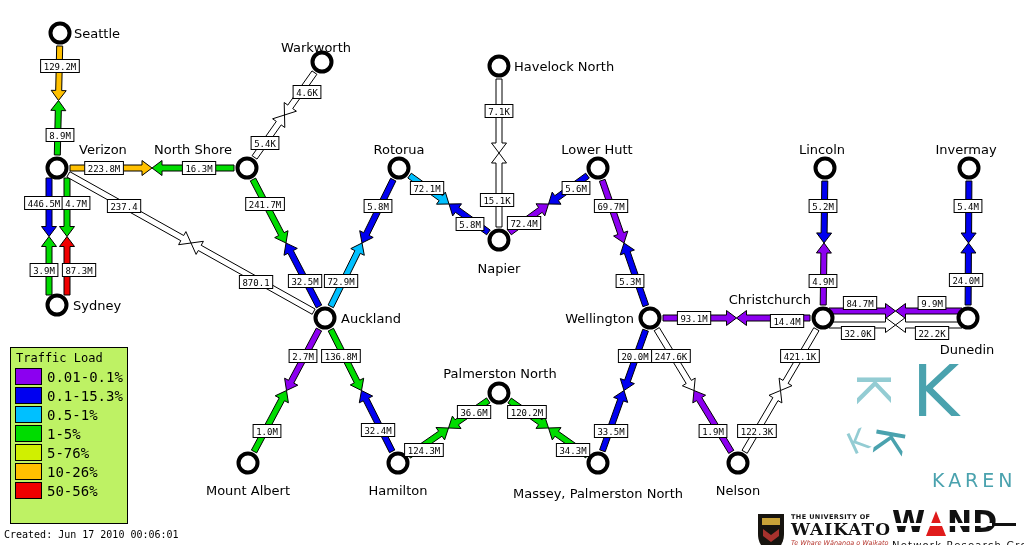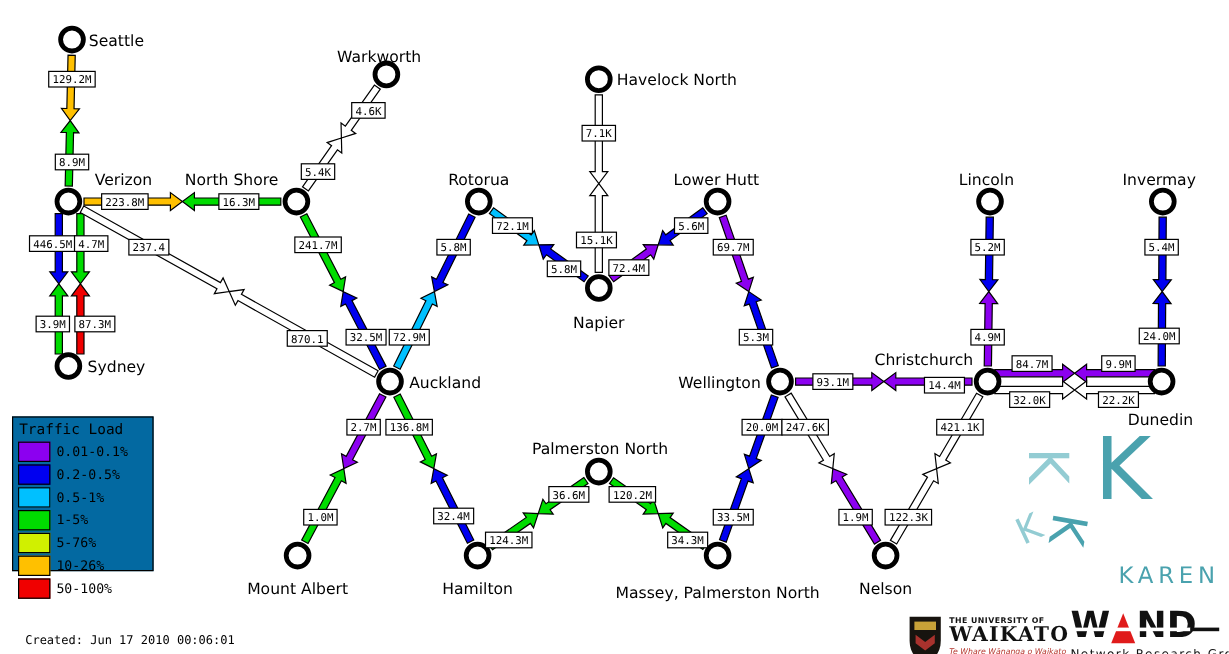--- a/index.html
+++ b/index.html
@@ -1,29 +1,29 @@
 <!DOCTYPE html>
 <html><head>
 <meta charset="utf-8">
 <style>
   html,body{margin:0;padding:0;background:#fff;}
   #screen{position:relative;width:1024px;height:545px;background:#ffffff;overflow:hidden;
           font-family:"DejaVu Sans",sans-serif;margin-top:18px;}
   #map-svg{position:absolute;left:0;top:0;}
 
   
-  .legend{position:absolute;left:10px;top:329px;width:118px;height:129px;border:1px solid #000;
-          background:#0369a1;font-family:"DejaVu Sans Mono",monospace;box-sizing:border-box;}
+  .legend{position:absolute;left:10px;top:329px;width:118px;height:177px;border:1px solid #000;
+          background:#bef264;font-family:"DejaVu Sans Mono",monospace;box-sizing:border-box;}
   .legend-title{font-size:12px;margin:3px 0 2px 5px;}
   .legend-row{display:flex;align-items:center;height:19px;padding-left:4px;}
   .swatch{width:25px;height:15px;border:1px solid #000;margin-right:5px;flex:0 0 auto;}
-  .legend-label{font-size:11px;text-align:right;}
-
-  
-  .footer{position:absolute;left:21px;top:511px;font-family:"DejaVu Sans Mono",monospace;font-size:10px;color:#000;}
+  .legend-label{font-size:14px;text-align:right;}
+
+  
+  .footer{position:absolute;left:4px;top:511px;font-family:"DejaVu Sans Mono",monospace;font-size:10px;color:#000;}
 
   
   .karen{position:absolute;left:850px;top:345px;width:168px;height:132px;}
   .karen span{position:absolute;font-family:"DejaVu Sans",sans-serif;line-height:1;}
   .k-big {left:62px;top:-8px;font-size:72px;color:#4aa2ae;font-weight:400;}
   .k-2   {left:8px;top:2px;font-size:46px;color:#93ccd3;transform:rotate(90deg);}
   .k-3   {left:26px;top:58px;font-size:40px;color:#4aa2ae;transform:rotate(100deg);}
   .k-4   {left:-2px;top:64px;font-size:30px;color:#93ccd3;transform:rotate(-25deg);}
   .karen-word{left:82px;top:108px;font-size:19px;letter-spacing:4px;color:#4aa2ae;}
 
@@ -244,41 +244,41 @@
 
   <div class="legend">
     <div class="legend-title">Traffic Load</div>
     <div id="legend-rows">
         <div class="legend-row">
           <span class="swatch" style="background: rgb(140, 0, 240);"></span>
           <span class="legend-label">0.01-0.1%</span>
         </div>
         <div class="legend-row">
           <span class="swatch" style="background: rgb(0, 0, 240);"></span>
-          <span class="legend-label">0.2-0.5%</span>
+          <span class="legend-label">0.1-15.3%</span>
         </div>
         <div class="legend-row">
           <span class="swatch" style="background: rgb(0, 192, 255);"></span>
           <span class="legend-label">0.5-1%</span>
         </div>
         <div class="legend-row">
           <span class="swatch" style="background: rgb(0, 220, 0);"></span>
           <span class="legend-label">1-5%</span>
         </div>
         <div class="legend-row">
           <span class="swatch" style="background: rgb(208, 240, 0);"></span>
           <span class="legend-label">5-76%</span>
         </div>
         <div class="legend-row">
           <span class="swatch" style="background: rgb(255, 192, 0);"></span>
           <span class="legend-label">10-26%</span>
         </div>
         <div class="legend-row">
           <span class="swatch" style="background: rgb(240, 0, 0);"></span>
-          <span class="legend-label">50-100%</span>
+          <span class="legend-label">50-56%</span>
         </div>
       </div>
   </div>
 
   <div class="footer">Created: Jun 17 2010 00:06:01</div>
 
   <div class="karen">
     <span class="k-big">K</span>
     <span class="k-2">K</span>
     <span class="k-3">K</span>

